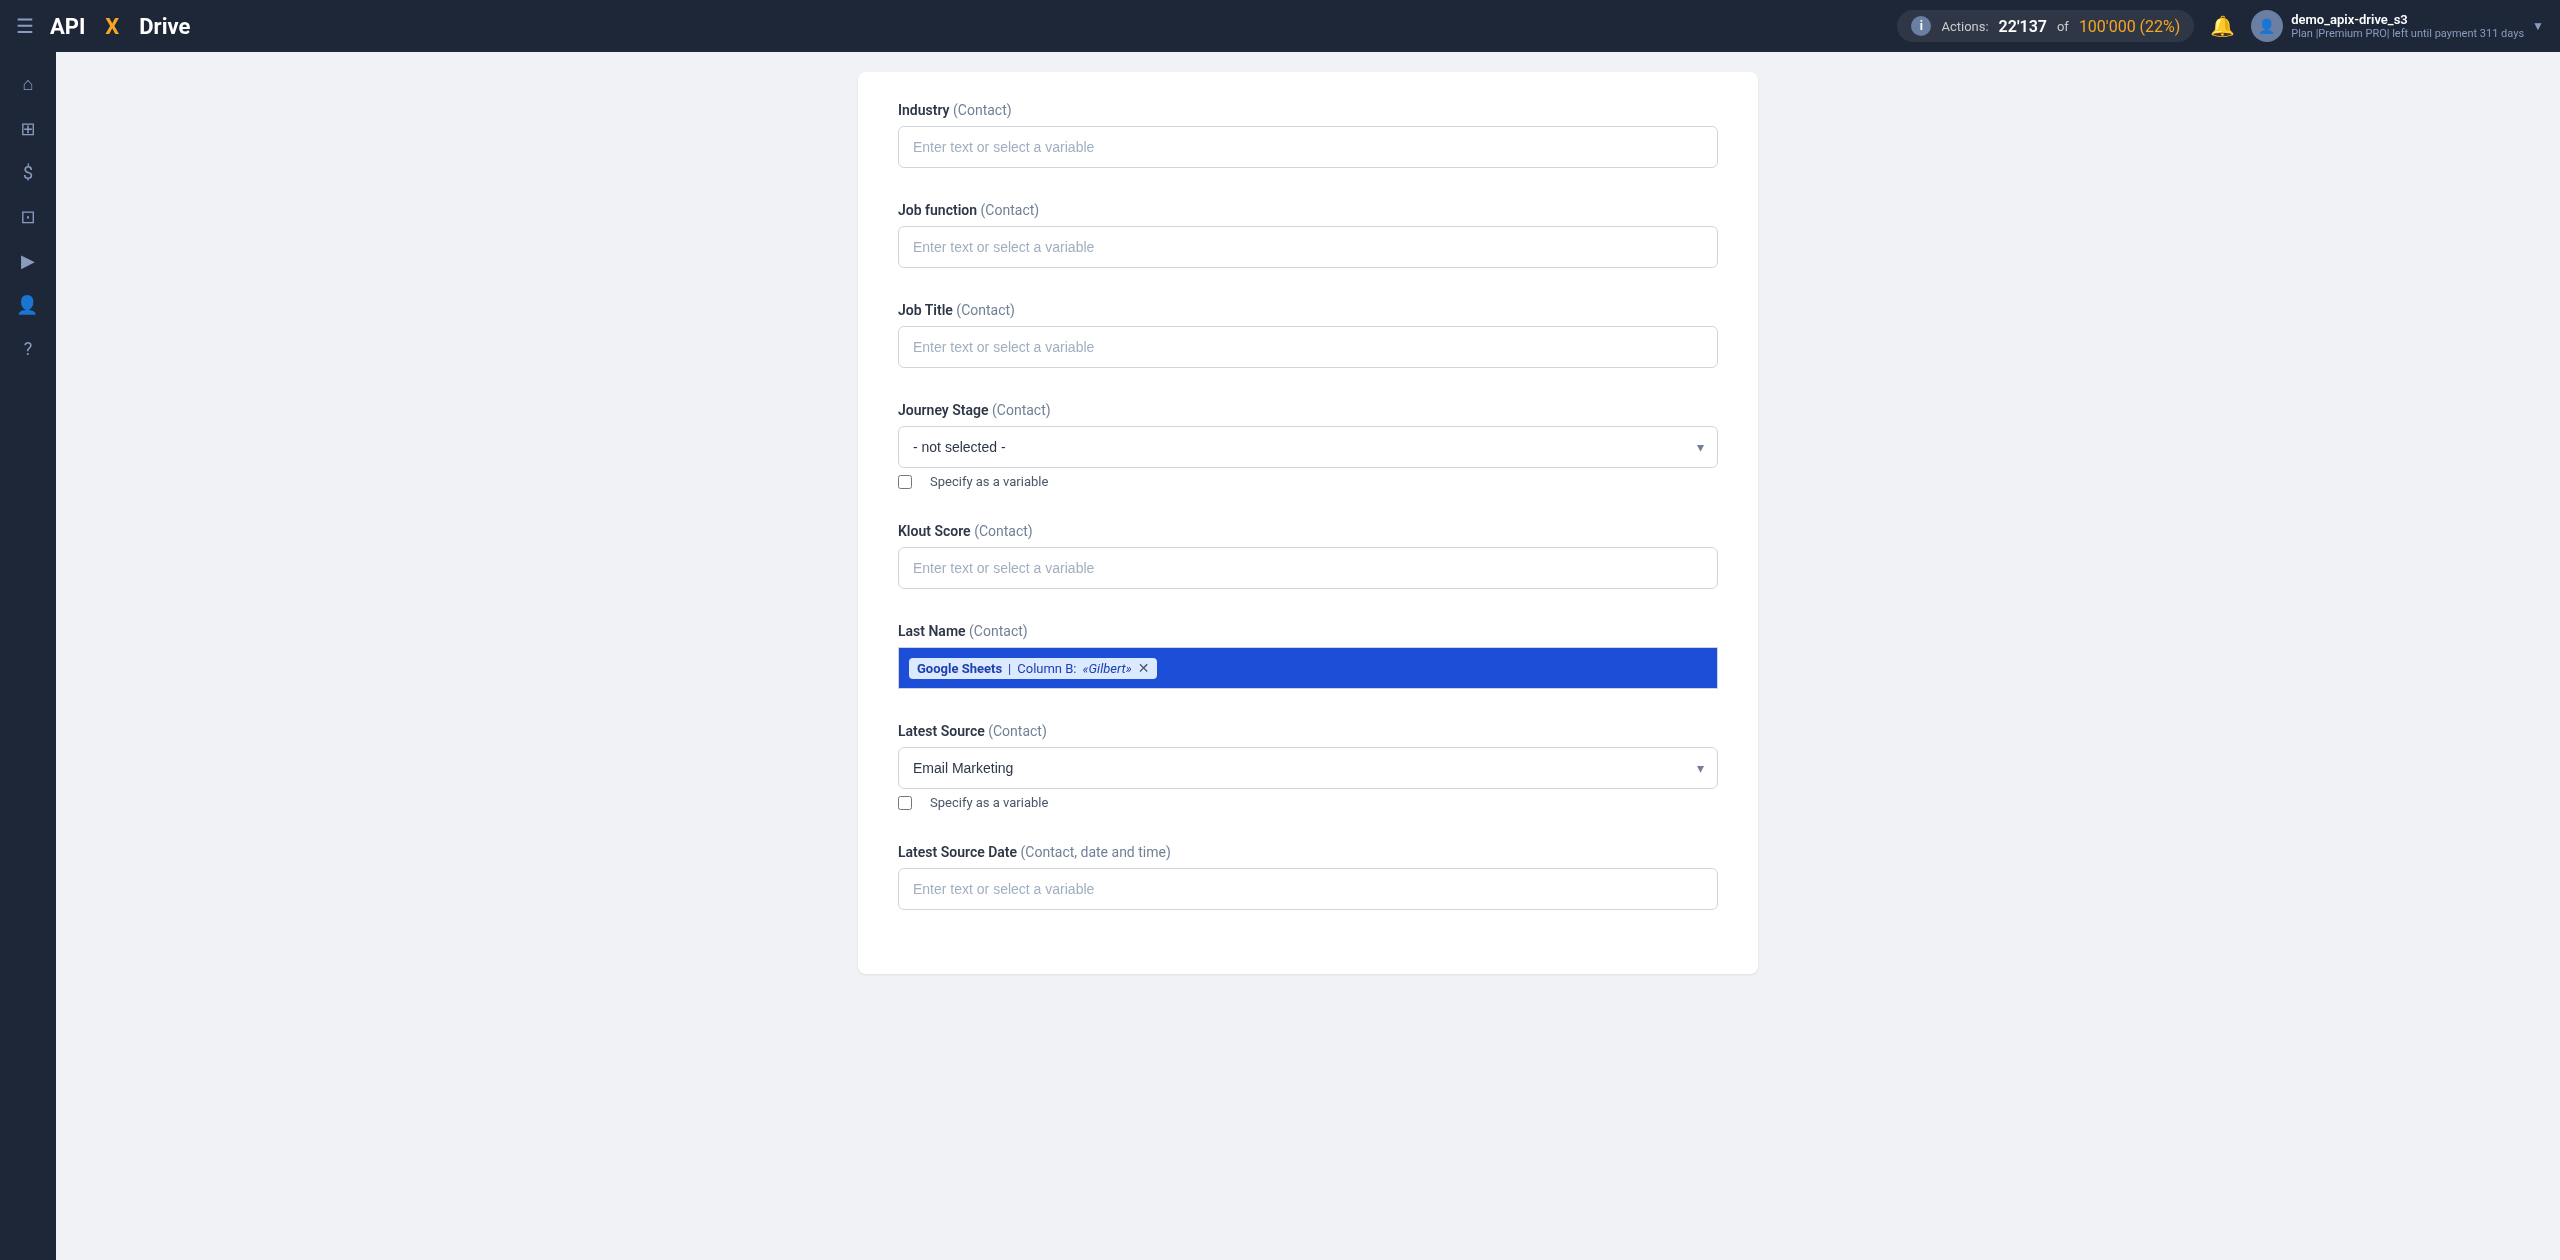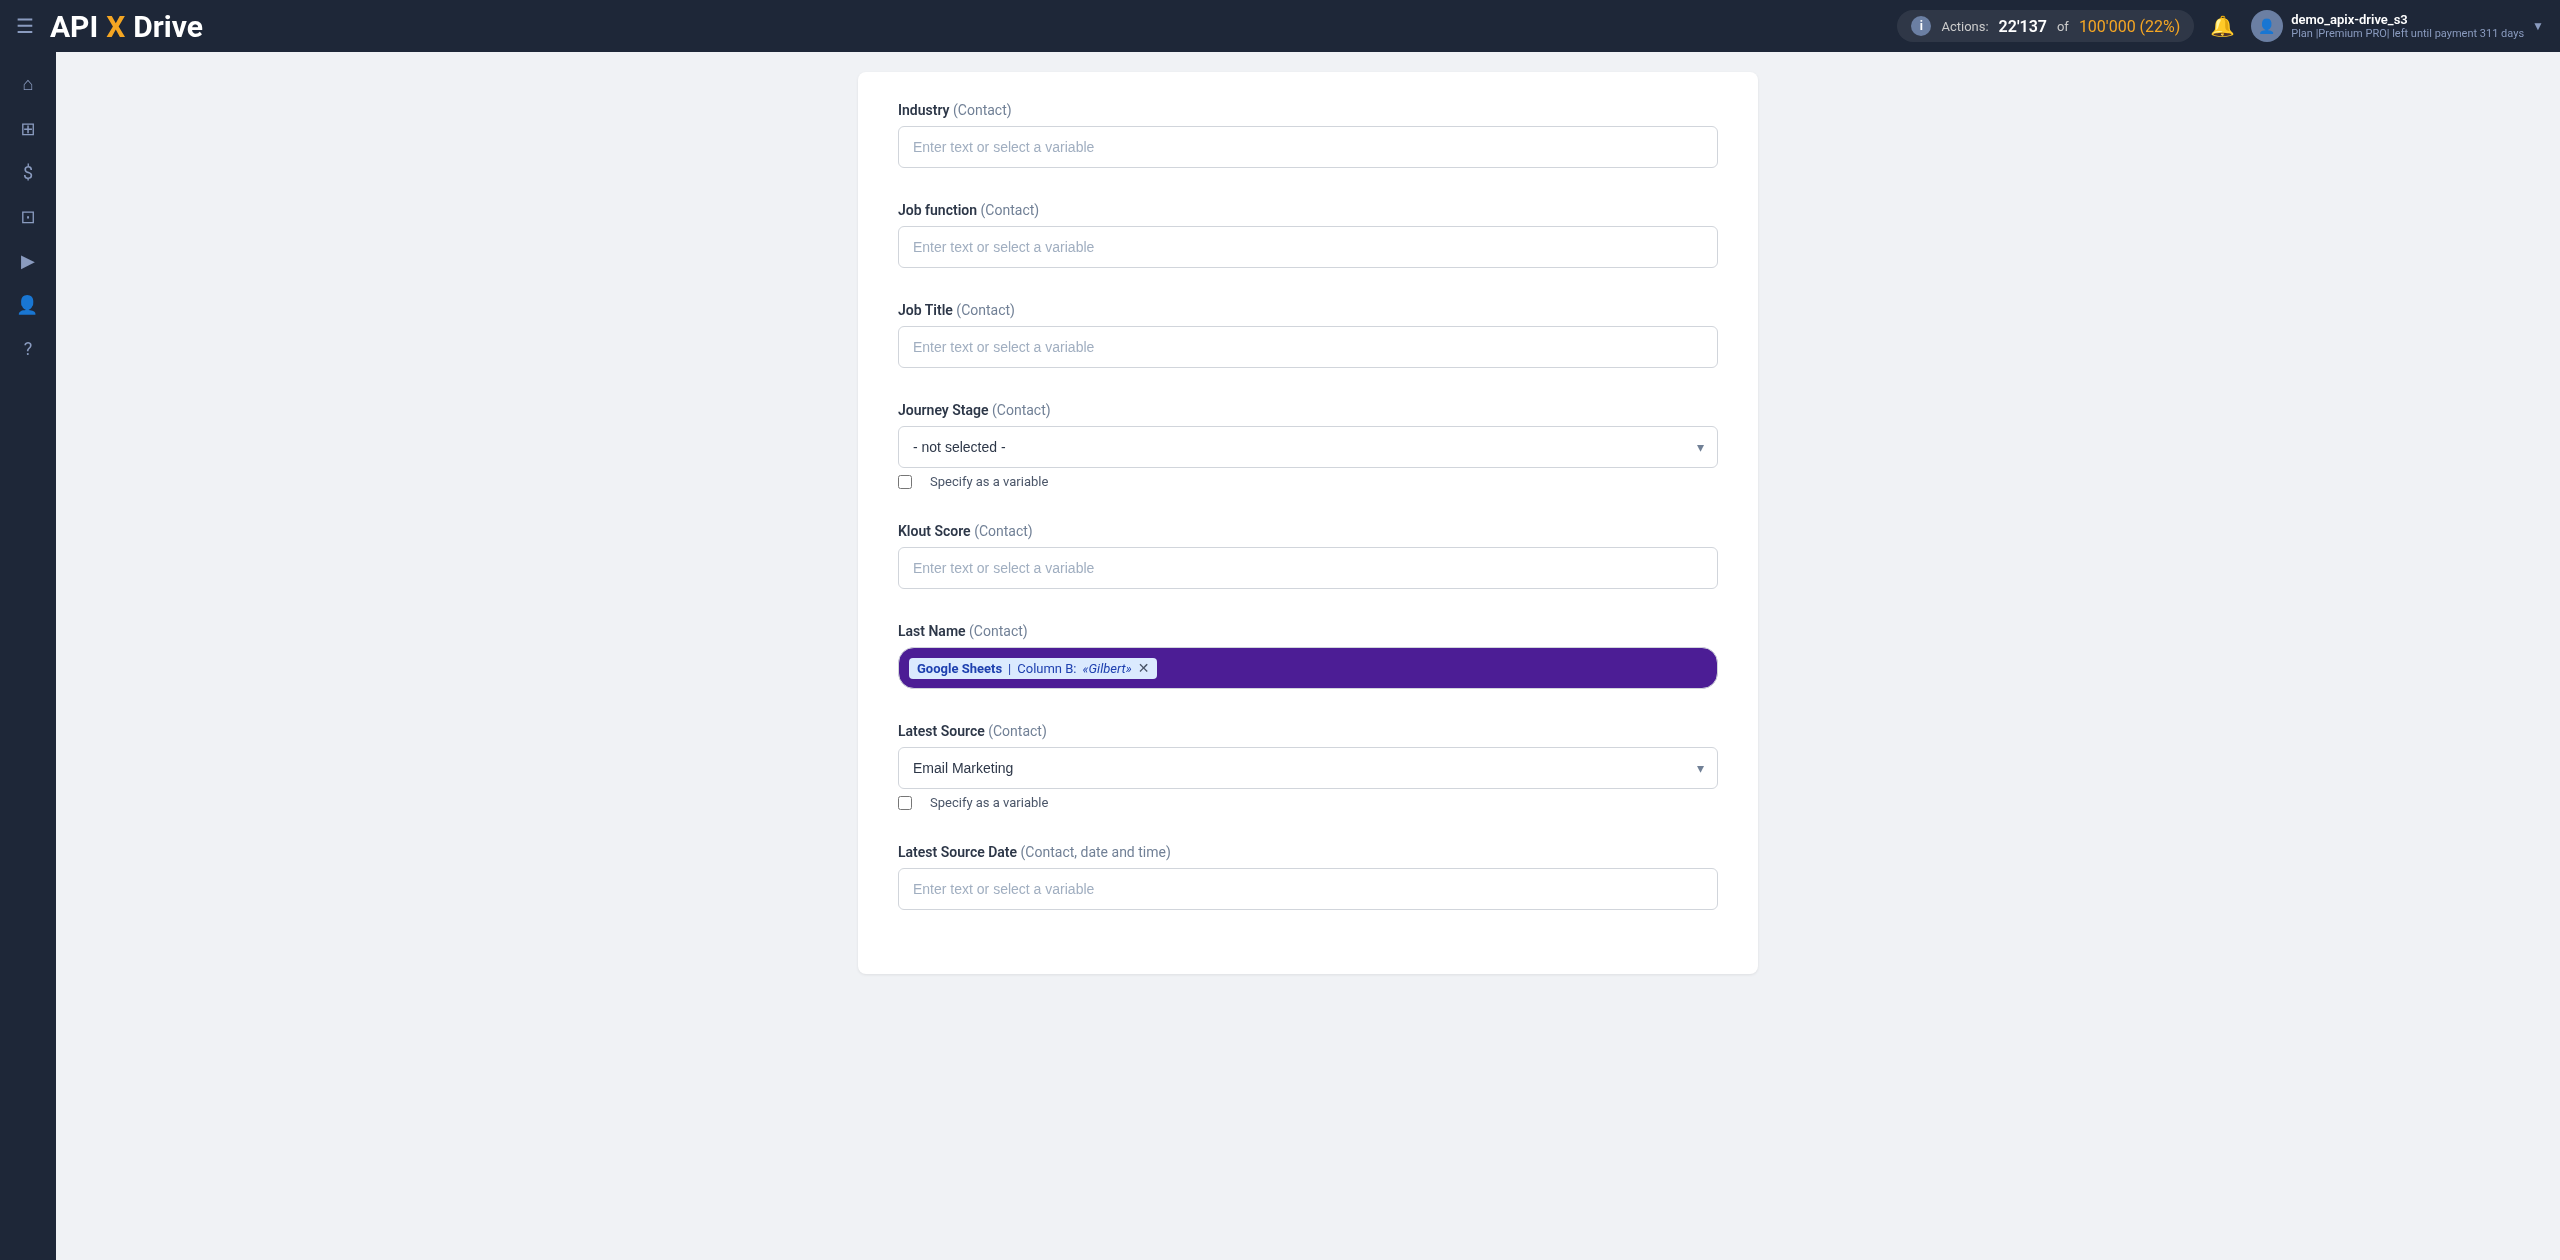--- a/index.html
+++ b/index.html
@@ -12,22 +12,22 @@
       height: 52px;
       background: #1e2738;
       display: flex;
       align-items: center;
       padding: 0 16px;
       z-index: 100;
       gap: 16px;
     }
     .topnav-logo {
       display: flex;
-      gap: 8px;
-      font-size: 30px;
+      gap: 20px;
+      font-size: 22px;
       font-weight: 700;
       color: #fff;
     }
     .logo-api { color: #fff; }
     .logo-x { color: #f5a623; }
     .logo-drive { color: #fff; }
     .topnav-spacer { flex: 1; }
     .actions-badge {
       display: flex;
       align-items: center;
@@ -167,23 +167,23 @@
     .specify-variable input[type="checkbox"] {
       width: 14px; height: 14px;
       cursor: pointer;
     }
 
     
     .tag-input-field {
       width: 100%;
       min-height: 42px;
       border: 1px solid #d1d5db;
-      border-radius: 16px;
+      border-radius: 0;
       padding: 6px 10px;
-      background: #4c1d95;
+      background: #1d4ed8;
       display: flex;
       align-items: center;
       flex-wrap: wrap;
       gap: 4px;
       text-align: right;
     }
     .tag-badge {
       display: inline-flex;
       align-items: center;
       gap: 6px;

